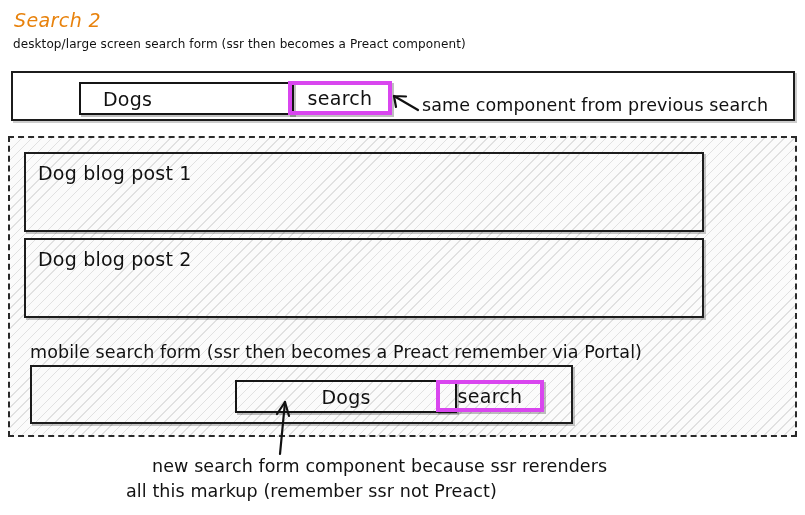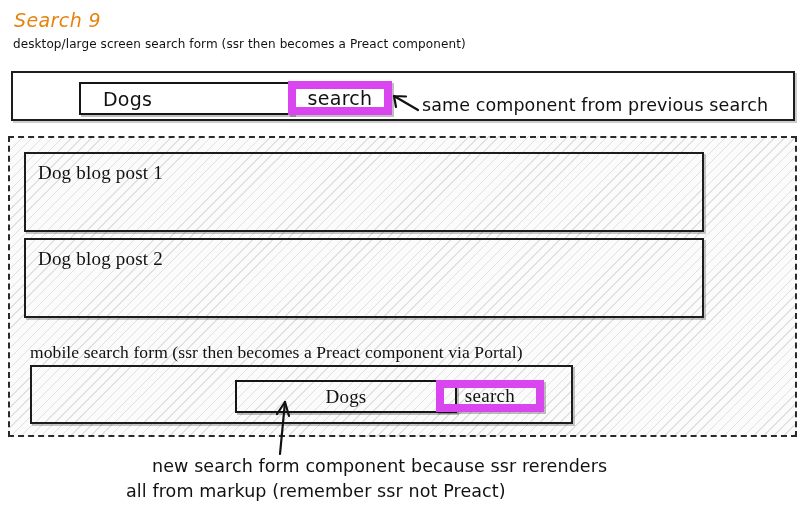--- a/index.html
+++ b/index.html
@@ -59,21 +59,20 @@
     position: absolute;
     border: 2px solid #1c1c1c;
     background: #ffffff;
     box-shadow: 2px 2px 0 rgba(0,0,0,0.20);
     box-sizing: border-box;
   }
   .dashed-box {
     position: absolute;
     border: 2px dashed #2a2a2a;
     box-sizing: border-box;
-    font-family: Liberation Serif, serif;
   }
   .inner-box {
     position: absolute;
     border: 2px solid #1c1c1c;
     box-sizing: border-box;
     box-shadow: 2px 2px 0 rgba(0,0,0,0.22);
   }
 
   .field {
     position: absolute;
@@ -89,21 +88,21 @@
     font-size: 19px;
     color: #111;
     letter-spacing: 0.2px;
     white-space: nowrap;
   }
   .field.left  .val { margin-left: 22px; }
   .field.center { justify-content: center; }
 
   .btn {
     position: absolute;
-    border: 8px solid #d946ef;
+    border: 4px solid #d946ef;
     background: transparent;
     box-sizing: border-box;
     display: flex;
     align-items: center;
     justify-content: center;
     box-shadow: 2px 2px 0 rgba(0,0,0,0.25);
     cursor: pointer;
   }
   .btn .val {
     font-size: 19px;
@@ -122,21 +121,21 @@
     white-space: nowrap;
   }
 
   .abs { position: absolute; }
 
   svg.arrow { position: absolute; overflow: visible; }
 </style>
 </head>
 <body>
 
-<div class="title" style="color: rgb(232, 130, 12);">Search 9</div>
+<div class="title" style="color: rgb(232, 130, 12);">Search 2</div>
 <div class="subtitle">desktop/large screen search form (ssr then becomes a Preact component)</div>
 
 <div class="solid-box" style="left:11px; top:71px; width:784px; height:50px;">
 
   <div class="field left" style="left:33px; top:9px; width:215px; height:33px;">
     <span class="val" title="Dogs">Dogs</span>
   </div>
 
   <div class="btn" style="left:275px; top:8px; width:104px; height:34px;">
     <span class="val">search</span>
@@ -153,33 +152,33 @@
 <div class="dashed-box hatch" style="left:8px; top:136px; width:789px; height:301px;">
 
   <div class="inner-box hatch" style="left:14px; top:14px; width:680px; height:80px;">
     <div class="post-label">Dog blog post 1</div>
   </div>
 
   <div class="inner-box hatch" style="left:14px; top:100px; width:680px; height:80px;padding-left:10px;">
     <div class="post-label">Dog blog post 2</div>
   </div>
 
-  <div class="handnote abs" style="left:20px; top:204px;">mobile search form (ssr then becomes a Preact component via Portal)</div>
+  <div class="handnote abs" style="left:20px; top:204px;">mobile search form (ssr then becomes a Preact remember via Portal)</div>
 
   <div class="inner-box hatch" style="left:20px; top:227px; width:543px; height:59px;">
 
     <div class="field center" style="left:170px; top:13px; width:222px; height:33px;">
       <span class="val" title="Dogs">Dogs</span>
     </div>
 
     <div class="btn" style="left:404px; top:13px; width:108px; height:32px;">
       <span class="val">search</span>
     </div>
   </div>
 </div>
 
 <svg class="arrow" style="left:264px; top:398px;" width="32" height="58" viewBox="0 0 32 58">
   <path d="M16,56 L21,4" stroke="#111" stroke-width="2.2" fill="none" stroke-linecap="round"></path>
   <path d="M21,4 L13,16 M21,4 L25,18" stroke="#111" stroke-width="2.2" fill="none" stroke-linecap="round"></path>
 </svg>
 
 <div class="handnote abs" style="left:126px; top:456px;margin-left:26px;">new search form component because ssr rerenders</div>
-<div class="handnote abs" style="left:126px; top:481px;">all from markup (remember ssr not Preact)</div>
+<div class="handnote abs" style="left:126px; top:481px;">all this markup (remember ssr not Preact)</div>
 
 </body></html>

